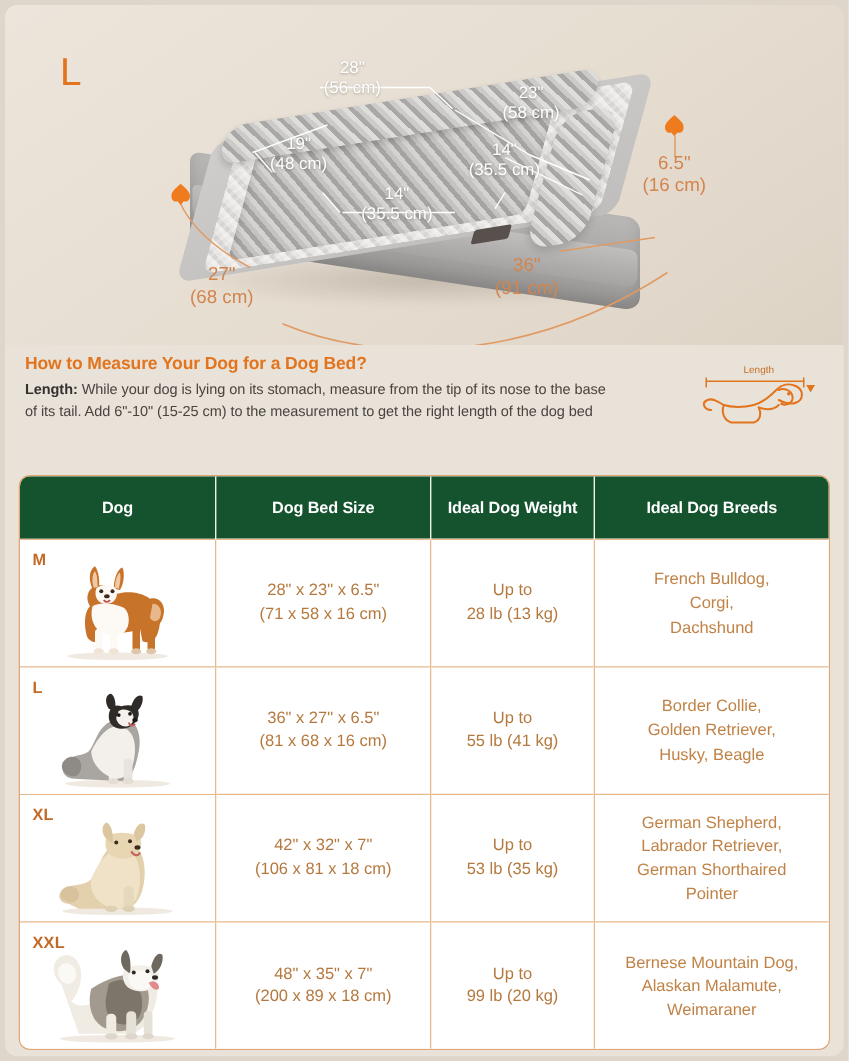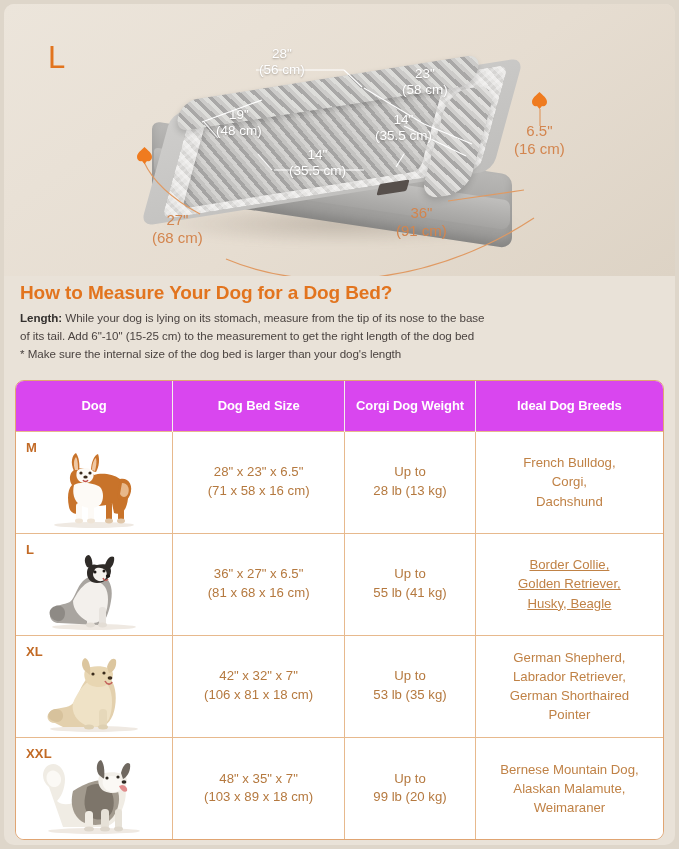--- a/index.html
+++ b/index.html
@@ -154,21 +154,21 @@
   .marker { position: absolute; width: 15px; height: 17px; }
   .marker svg { display: block; }
 
   .curve { position: absolute; }
 
   
   .info { position: relative; padding: 6px 16px 0 16px; height: 96px; }
 
   .info h2 {
     color: #e2741e;
-    font-size: 19px;
+    font-size: 14px;
     font-weight: bold;
     letter-spacing: -0.1px;
     margin-bottom: 5px;
   }
   .info p {
     color: #4a4340;
     font-size: 11.6px;
     line-height: 1.56;
     max-width: 545px;
     letter-spacing: -0.05px;
@@ -186,21 +186,21 @@
     margin: 8px 11px 0 11px;
     border: 1px solid #e0a573;
     border-radius: 9px;
     overflow: hidden;
     background: #ffffff;
   }
 
   table { width: 100%; border-collapse: collapse; table-layout: fixed; }
 
   thead th {
-    background: #d946ef;
+    background: #14532d;
     color: #ffffff;
     font-size: 13px;
     font-weight: bold;
     height: 50px;
     vertical-align: middle;
     text-align: center;
     border-right: 1px solid #f3f0e9;
     letter-spacing: -0.1px;
   }
   thead th:last-child { border-right: none; }
@@ -324,38 +324,52 @@
       <span>36"</span><br>
       <span>(91 cm)</span>
     </div>
   </div>
 
   <div class="info">
     <h2>How to Measure Your Dog for a Dog Bed?</h2>
     <p>
       <b>Length:</b><span> While your dog is lying on its stomach, measure from the tip of its nose to the base</span><br>
       <span>of its tail. Add 6"-10" (15-25 cm) to the measurement to get the right length of the dog bed</span><br>
-      <span>* Make sure the internal size of the dog bed is larger than your dog's length</span>
     </p>
 
+    <div class="dog-ico">
+      <svg width="100" height="58" viewBox="0 0 100 58">
+        <text x="50" y="10" font-family="Liberation Sans, sans-serif" font-size="8" fill="#c4702a" text-anchor="middle">Length</text>
+        <path d="M8,14 L8,22 M8,17 L86,17 M86,14 L86,22" stroke="#e2741e" stroke-width="1.2" fill="none"></path>
+        <path d="M88,20 L95,20 L91.5,26 Z" fill="#e2741e"></path>
+        <path d="M12,40 C6,40 4,34 9,32 C14,30 18,34 22,36
+                 C28,38 38,38 46,36 C54,34 60,28 64,24
+                 C68,20 74,18 80,21 C86,24 86,32 80,34
+                 C76,36 70,34 66,32" stroke="#e2741e" stroke-width="1.6" fill="none" stroke-linecap="round"></path>
+        <path d="M66,24 C70,22 76,24 77,29 C78,34 72,37 68,35" stroke="#e2741e" stroke-width="1.6" fill="none" stroke-linecap="round"></path>
+        <path d="M22,36 C20,42 22,48 28,50 L46,50 C52,48 52,42 50,38" stroke="#e2741e" stroke-width="1.6" fill="none" stroke-linecap="round"></path>
+        <path d="M50,38 C56,40 62,40 66,36" stroke="#e2741e" stroke-width="1.6" fill="none" stroke-linecap="round"></path>
+        <circle cx="74" cy="27" r="1.4" fill="#e2741e"></circle>
+      </svg>
+    </div>
   </div>
 
   <div class="table-wrap">
     <table>
       <colgroup>
         <col style="width:24.2%">
           <col style="width:26.6%">
           <col style="width:20.2%">
           <col style="width:29%">
       </colgroup>
       <thead>
         <tr>
           <th>Dog</th>
           <th>Dog Bed Size</th>
-          <th>Corgi Dog Weight</th>
+          <th>Ideal Dog Weight</th>
           <th>Ideal Dog Breeds</th>
         </tr>
       </thead>
       <tbody>
 
         <tr>
           <td class="cell-dog">
             <span class="row-size">M</span>
             <div class="dog-art">
               <svg width="120" height="88" viewBox="0 0 120 88">
@@ -433,21 +447,21 @@
             </div>
           </td>
           <td>
             <span>36" x 27" x 6.5"</span><br>
             <span>(81 x 68 x 16 cm)</span>
           </td>
           <td>
             <span>Up to</span><br>
             <span>55 lb (41 kg)</span>
           </td>
-          <td class="breeds" style="white-space: pre-line; text-decoration: underline;">Border Collie,
+          <td class="breeds" style="white-space: pre-line;">Border Collie,
 Golden Retriever,
 Husky, Beagle</td>
         </tr>
 
         <tr>
           <td class="cell-dog">
             <span class="row-size">XL</span>
             <div class="dog-art">
               <svg width="130" height="88" viewBox="0 0 130 88">
                 <ellipse cx="65" cy="84" rx="44" ry="3" fill="#efe9e2"></ellipse>
@@ -516,21 +530,21 @@
                 <rect x="74" y="62" width="8" height="20" rx="3.5" fill="#e6e1d7"></rect>
                 <rect x="88" y="62" width="7" height="20" rx="3" fill="#e6e1d7"></rect>
                 <ellipse cx="62" cy="82" rx="5" ry="2.5" fill="#ddd6cb"></ellipse>
                 <ellipse cx="78" cy="82" rx="5" ry="2.5" fill="#ddd6cb"></ellipse>
                 <ellipse cx="91.5" cy="82" rx="4.5" ry="2.4" fill="#ddd6cb"></ellipse>
               </svg>
             </div>
           </td>
           <td>
             <span>48" x 35" x 7"</span><br>
-            <span>(103 x 89 x 18 cm)</span>
+            <span>(200 x 89 x 18 cm)</span>
           </td>
           <td>
             <span>Up to</span><br>
             <span>99 lb (20 kg)</span>
           </td>
           <td class="breeds" style="white-space: pre-line;">Bernese Mountain Dog,
 Alaskan Malamute,
 Weimaraner</td>
         </tr>
 

